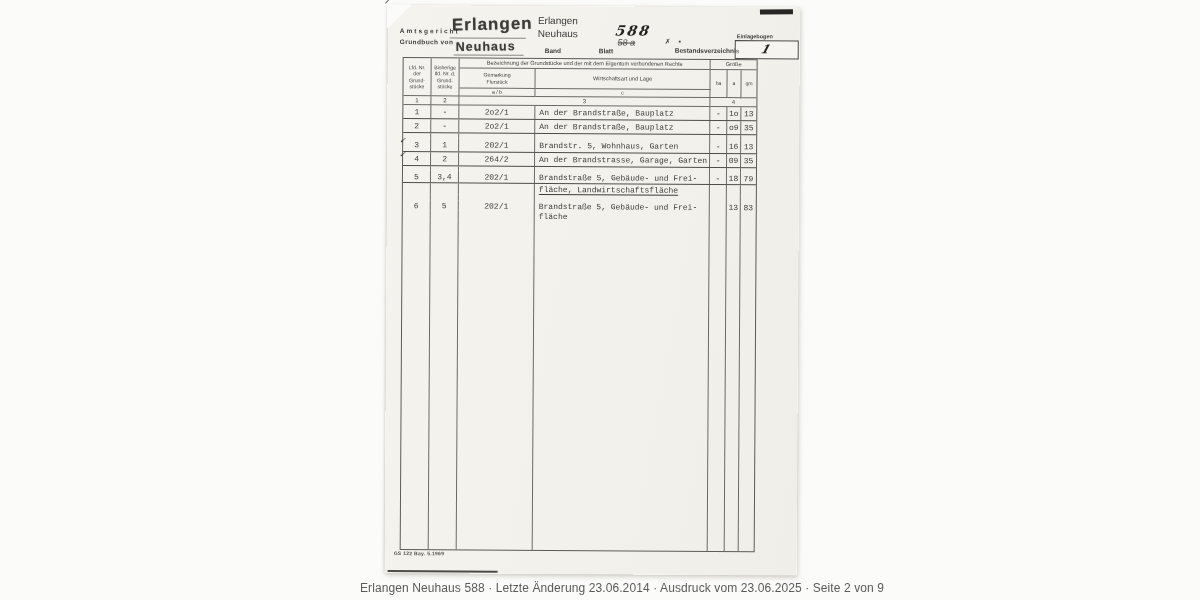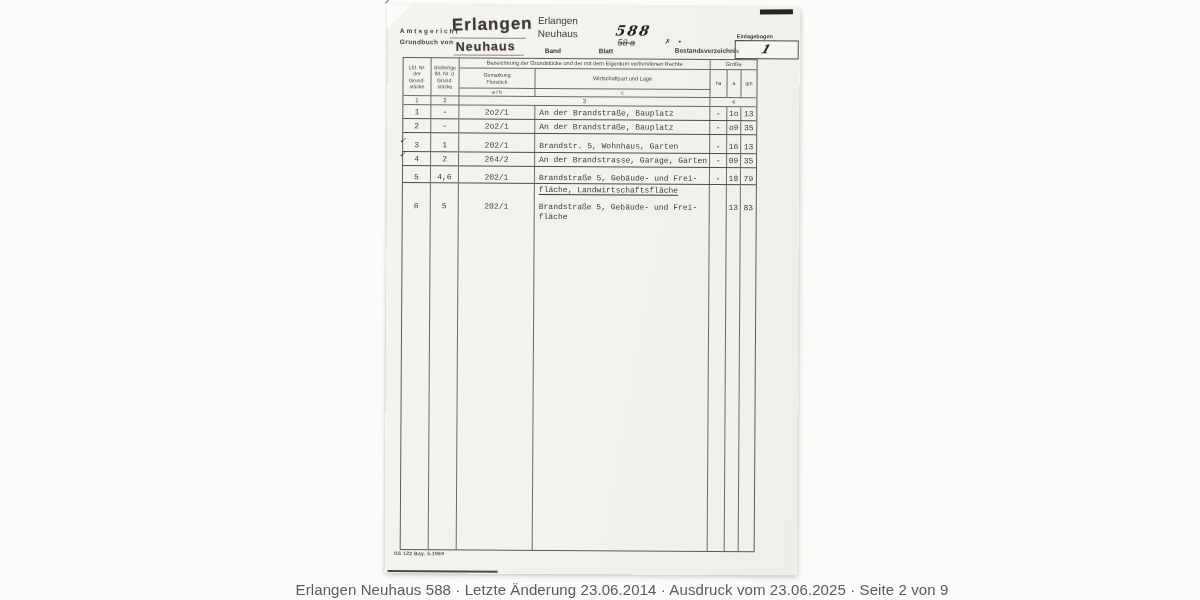--- a/index.html
+++ b/index.html
@@ -98,21 +98,21 @@
   .c-qm{justify-content:center;}
   .chk{position:absolute;left:-4px;top:-2px;font-size:8px;color:#2e2d2a;
     font-family:"DejaVu Serif",serif;font-style:italic;}
   .u{text-decoration:underline;text-underline-offset:1.5px;}
 
   .form-number{position:absolute;left:9px;top:545px;font-size:5px;font-weight:bold;
     color:#55534e;letter-spacing:.3px;}
 
   
   .pdf-footer{position:absolute;left:0;right:0;top:581px;text-align:center;
-    font-size:15px;color:#5a5a5a;letter-spacing:.1px;margin-left:44px;}
+    font-size:12px;color:#5a5a5a;letter-spacing:.1px;margin-left:44px;}
 </style>
 </head>
 <body>
 
 <div class="stage">
 
   <div class="scan">
     <div class="fold-corner"></div>
     <div class="fold-line"></div>
     <div class="top-artifact"></div>
@@ -234,21 +234,21 @@
             <div></div>
             <div></div>
             <div></div>
         </div>
 
         <div class="brow grid7 h12 del">
           <div class="c-nr">
               <span class="chk"></span>
               <span>5</span>
             </div>
-          <div class="c-old">4,6</div>
+          <div class="c-old">3,4</div>
           <div class="c-flur">202/1</div>
           <div class="c-use">Brandstraße 5, Gebäude- und Frei-</div>
           <div class="c-ha">-</div>
           <div class="c-a">18</div>
           <div class="c-qm">79</div>
         </div>
 
         <div class="brow grid7 h11">
           <div></div>
             <div></div>

